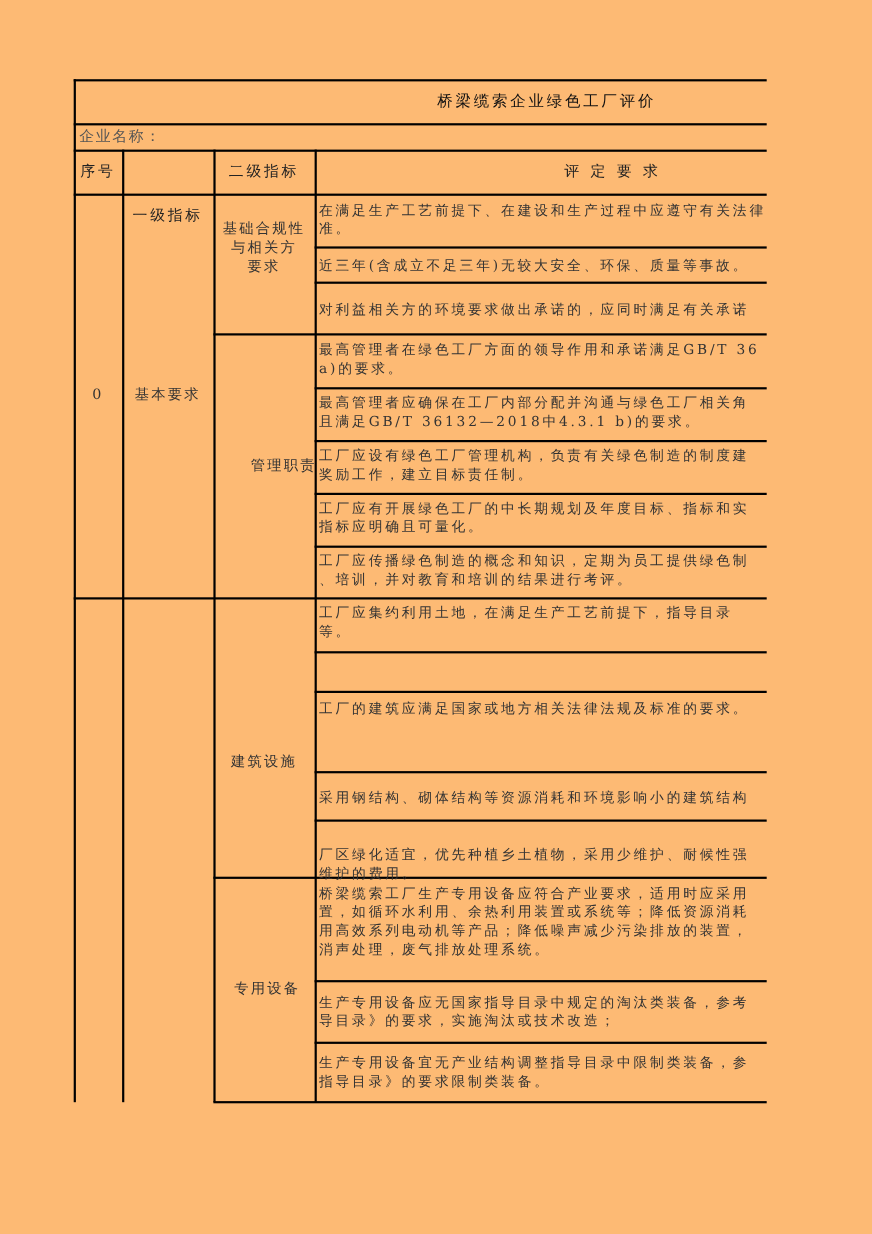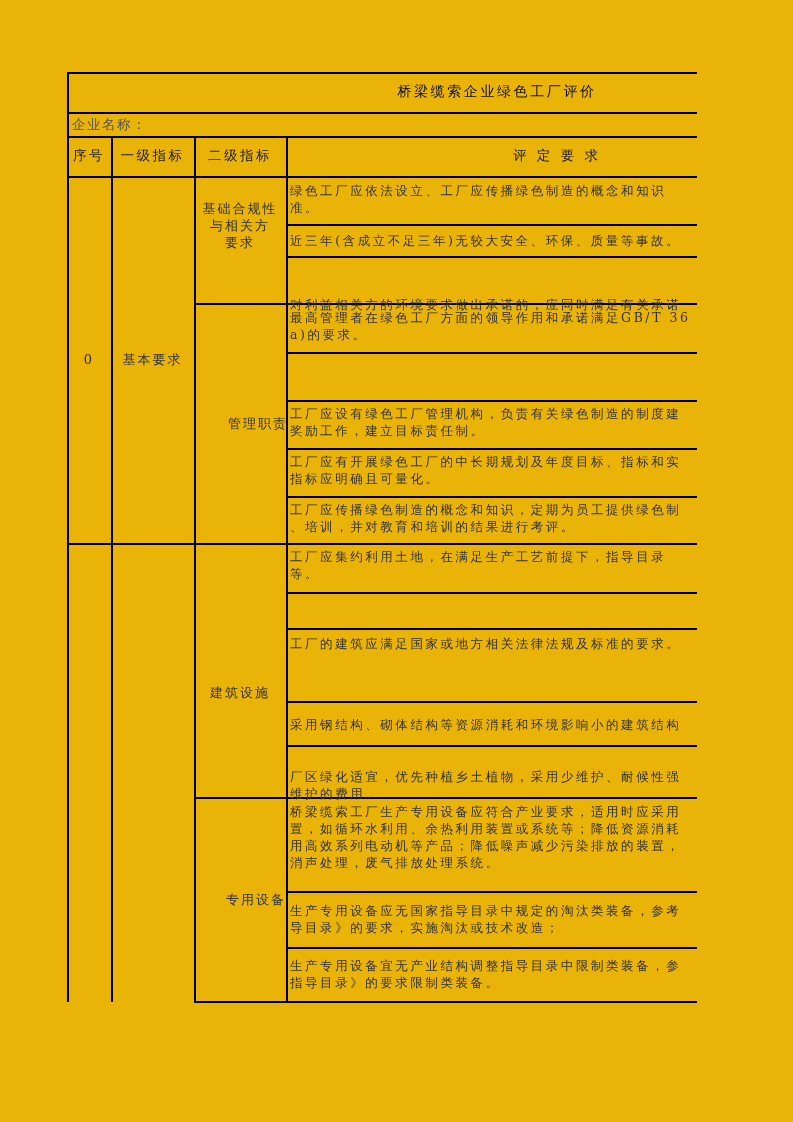--- a/index.html
+++ b/index.html
@@ -12,21 +12,21 @@
       height: 1122px;
       position: relative;
       overflow: hidden;
       font-family: "DejaVu Serif", "Liberation Serif", serif;
       color: #222222;
     }
     .page {
       position: absolute;
       left: 0; top: 0;
       width: 793px; height: 1122px;
-      background: #eab308;
+      background: #fdba74;
     }
     .clip {
       position: absolute;
       left: 0; top: 0;
       width: 697px; height: 1122px;
       overflow: hidden;
     }
     .hline, .vline {
       position: absolute;
       background: #000000;
@@ -127,62 +127,64 @@
     <div class="hline" style="left:286px; top:628px; width:421px;"></div>
     <div class="hline" style="left:286px; top:701px; width:421px;"></div>
     <div class="hline" style="left:286px; top:745px; width:421px;"></div>
     <div class="hline" style="left:286px; top:891px; width:421px;"></div>
     <div class="hline" style="left:286px; top:947px; width:421px;"></div>
 
     <div class="title">桥梁缆索企业绿色工厂评价</div>
     <div class="company">企业名称：</div>
 
     <div class="hdr" style="left:67px; width:44px;">序号</div>
-    <div class="hdr" style="left:111px; width:83px;">一级指标</div>
+    <div class="hdr" style="left:111px; width:83px;margin-top:40px;">一级指标</div>
     <div class="hdr" style="left:194px; width:92px;">二级指标</div>
     <div class="hdr" style="left:286px; width:542px; letter-spacing:3px;">评 定 要 求</div>
 
     <div class="vcell" style="left:67px; top:176px; width:44px; height:367px;">0</div>
     <div class="vcell" style="left:111px; top:176px; width:83px; height:367px;">基本要求</div>
 
     <div class="vcell" style="left:194px; top:176px; width:92px; height:127px; flex-direction:column; justify-content:flex-start; padding-top:24px; box-sizing:border-box;">
       <span>基础合规性</span>
       <span>与相关方</span>
       <span>要求</span>
     </div>
 
-    <div class="req" style="top:182px;"><span>绿色工厂应依法设立、工厂应传播绿色制造的概念和知识</span>
+    <div class="req" style="top:182px;"><span>在满足生产工艺前提下、在建设和生产过程中应遵守有关法律</span>
 <span>准。</span></div>
     <div class="req" style="top:232px;"><span>近三年(含成立不足三年)无较大安全、环保、质量等事故。</span></div>
-    <div class="req" style="top:272px;margin-top:24px;"><span>对利益相关方的环境要求做出承诺的，应同时满足有关承诺</span></div>
+    <div class="req" style="top:272px;"><span>对利益相关方的环境要求做出承诺的，应同时满足有关承诺</span></div>
 
     <div class="vcell" style="left:212px; top:303px; width:92px; height:240px;">管理职责</div>
 
     <div class="req" style="top:309px;"><span>最高管理者在绿色工厂方面的领导作用和承诺满足GB/T 36</span>
 <span>a)的要求。</span></div>
+    <div class="req" style="top:357px;"><span>最高管理者应确保在工厂内部分配并沟通与绿色工厂相关角</span>
+<span>且满足GB/T 36132—2018中4.3.1 b)的要求。</span></div>
     <div class="req" style="top:405px;"><span>工厂应设有绿色工厂管理机构，负责有关绿色制造的制度建</span>
 <span>奖励工作，建立目标责任制。</span></div>
     <div class="req" style="top:453px;"><span>工厂应有开展绿色工厂的中长期规划及年度目标、指标和实</span>
 <span>指标应明确且可量化。</span></div>
     <div class="req" style="top:501px;"><span>工厂应传播绿色制造的概念和知识，定期为员工提供绿色制</span>
 <span>、培训，并对教育和培训的结果进行考评。</span></div>
 
     <div class="vcell" style="left:67px; top:543px; width:44px; height:459px;"></div>
     <div class="vcell" style="left:111px; top:543px; width:83px; height:459px;"></div>
 
     <div class="vcell" style="left:194px; top:543px; width:92px; height:298px;">建筑设施</div>
 
     <div class="req" style="top:548px;"><span>工厂应集约利用土地，在满足生产工艺前提下，指导目录</span>
 <span>等。</span></div>
     <div class="req" style="top:635px;text-align:right;"><span>工厂的建筑应满足国家或地方相关法律法规及标准的要求。</span></div>
     <div class="req" style="top:716px;"><span>采用钢结构、砌体结构等资源消耗和环境影响小的建筑结构</span></div>
     <div class="req" style="top:752px;margin-top:16px;"><span>厂区绿化适宜，优先种植乡土植物，采用少维护、耐候性强</span>
 <span>维护的费用。</span></div>
 
-    <div class="vcell" style="left:210px; top:797px; width:92px; height:204px;">专用设备</div>
+    <div class="vcell" style="left:197px; top:797px; width:92px; height:204px;">专用设备</div>
 
     <div class="req" style="top:803px;"><span>桥梁缆索工厂生产专用设备应符合产业要求，适用时应采用</span>
 <span>置，如循环水利用、余热利用装置或系统等；降低资源消耗</span>
 <span>用高效系列电动机等产品；降低噪声减少污染排放的装置，</span>
 <span>消声处理，废气排放处理系统。</span></div>
     <div class="req" style="top:902px;"><span>生产专用设备应无国家指导目录中规定的淘汰类装备，参考</span>
 <span>导目录》的要求，实施淘汰或技术改造；</span></div>
     <div class="req" style="top:957px;"><span>生产专用设备宜无产业结构调整指导目录中限制类装备，参</span>
 <span>指导目录》的要求限制类装备。</span></div>
 

